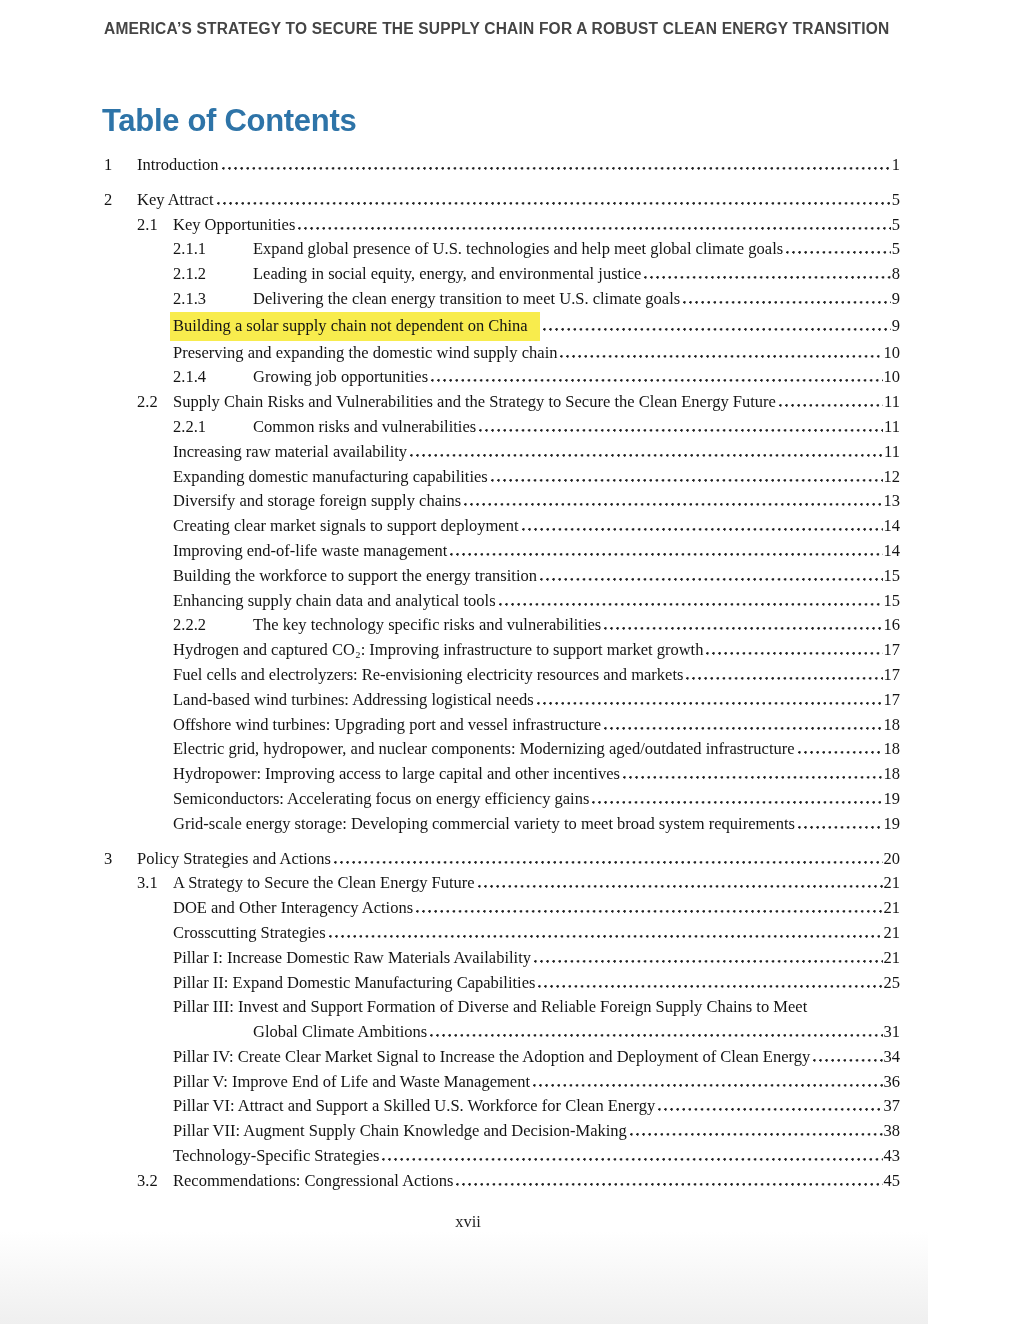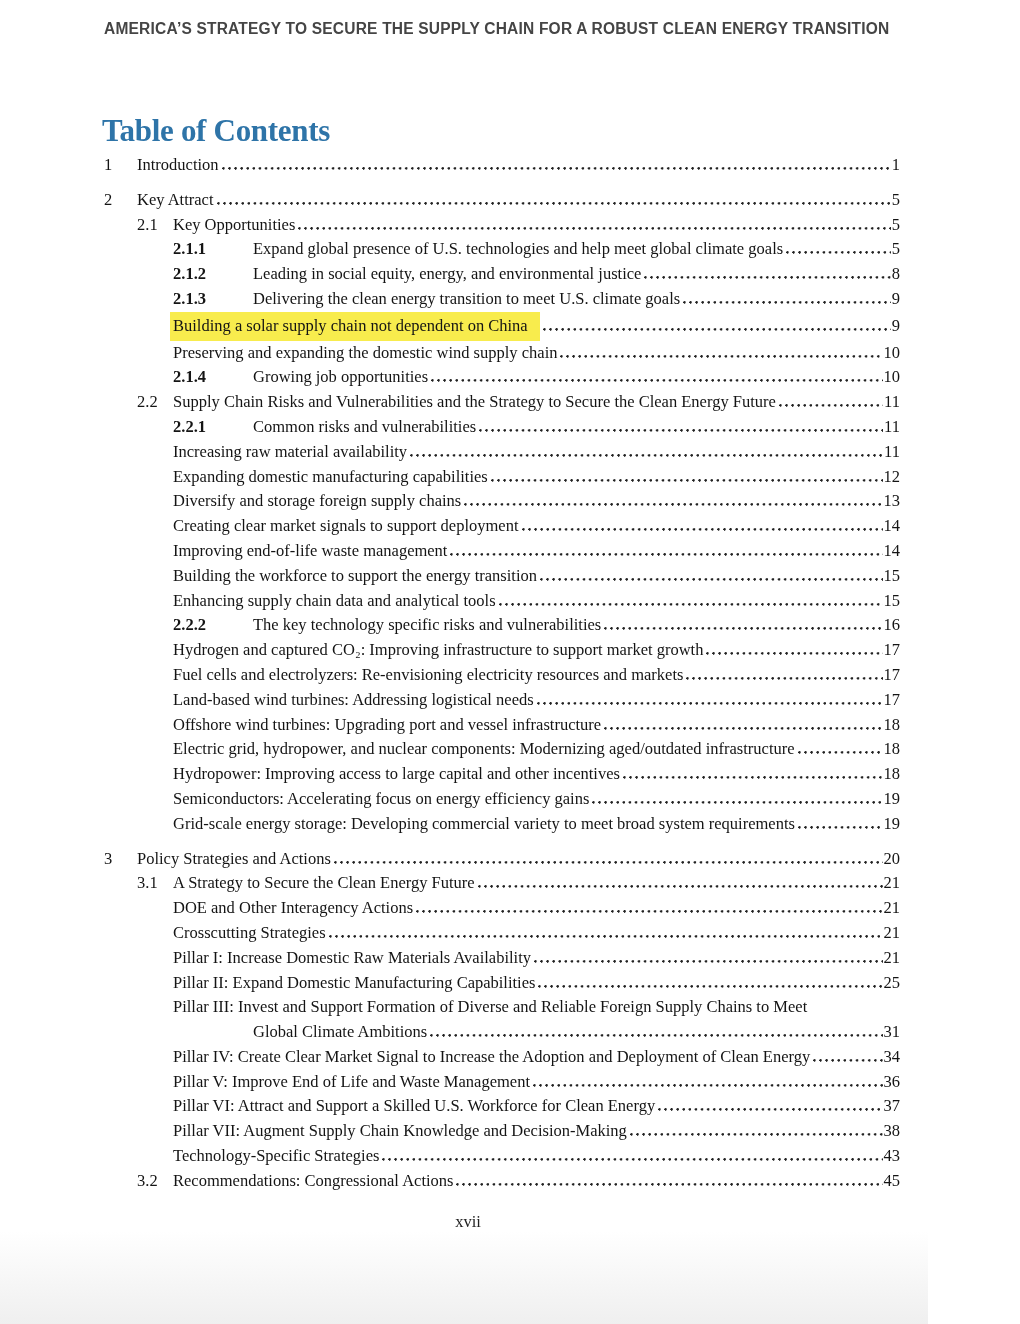--- a/index.html
+++ b/index.html
@@ -17,39 +17,39 @@
     color:var(--ink);
   }
   .running-header{
     position:absolute;left:104px;top:20px;right:100px;
     font-family:"Liberation Sans", sans-serif;
     font-weight:700;font-size:16px;letter-spacing:.2px;
     color:#454545;white-space:nowrap;
     transform:scaleX(.97);transform-origin:left center;
   }
   h1.doc-title{
-    position:absolute;left:102px;top:113px;margin:0;
-    font-family:Liberation Serif, serif;
+    position:absolute;left:102px;top:103px;margin:0;
+    font-family:Liberation Sans, sans-serif;
     font-weight:700;font-size:31px;letter-spacing:-.3px;
     color:var(--title-blue);
   }
   .toc{
     position:absolute;left:104px;top:153px;width:796px;
   }
   .entry{
     display:flex;align-items:baseline;
     font-size:16.5px;line-height:24.8px;
     white-space:nowrap;
   }
   .entry .num{flex:none;}
   .lvl-chapter .num{width:33px;}
   .lvl-section{padding-left:33px;}
   .lvl-section .num{width:36px;}
   .lvl-subsection{padding-left:69px;}
-  .lvl-subsection .num{width:80px;font-weight:bold;}
+  .lvl-subsection .num{width:80px;}
   .lvl-subitem{padding-left:69px;}
   .lvl-cont{padding-left:149px;}
   .gap-lg{margin-top:10px;}
   .label{flex:none;}
   .label.hl{
     background:var(--hl-yellow);
     padding:2px 12px 2px 3px;margin-left:-3px;
   }
   .leader{
     flex:1 1 auto;min-width:10px;

